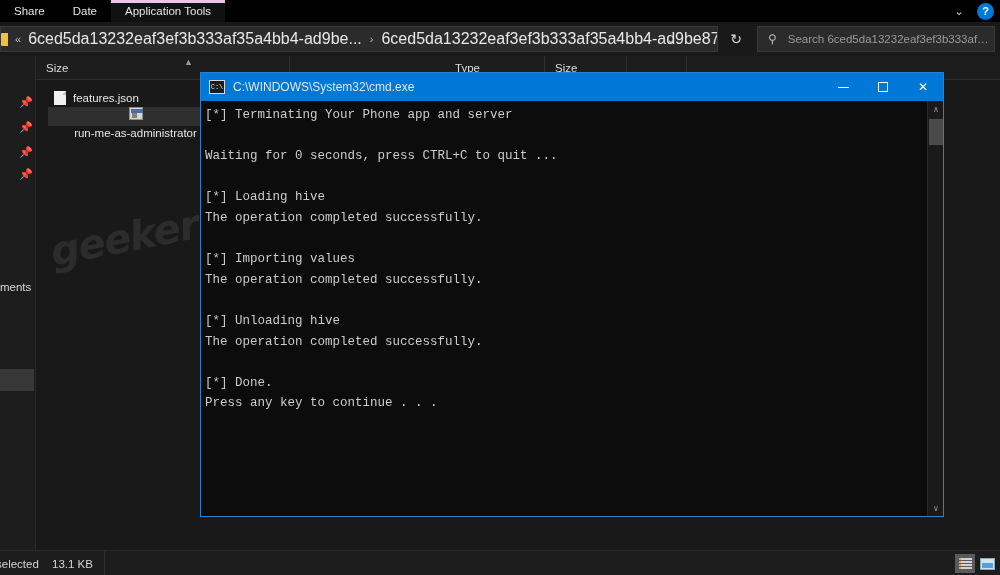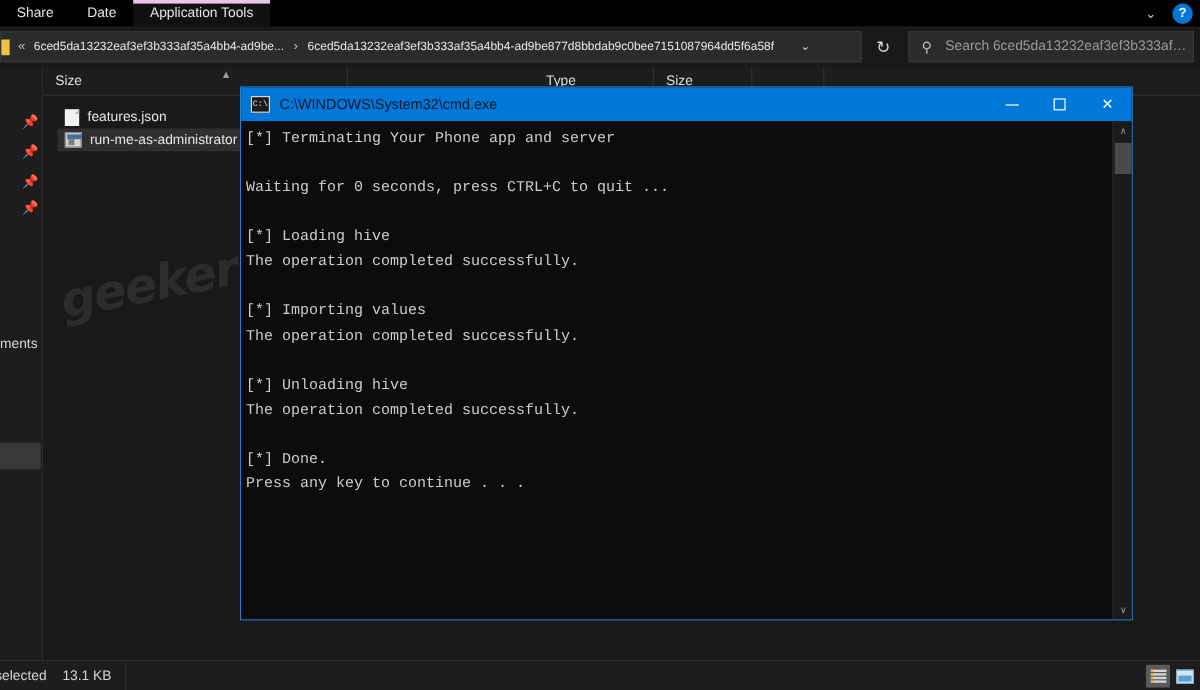--- a/index.html
+++ b/index.html
@@ -101,21 +101,21 @@
     flex: 0 0 auto;
   }
   .crumb-overflow {
     color: #bdbdbd;
     font-size: 11px;
     padding: 0 7px;
     flex: 0 0 auto;
   }
   .crumb {
     color: #e8e8e8;
-    font-size: 10px;
+    font-size: 16px;
     white-space: nowrap;
     flex: 0 0 auto;
   }
   .crumb-sep {
     color: #bdbdbd;
     font-size: 11px;
     padding: 0 8px;
     flex: 0 0 auto;
   }
   .crumb-drop {
@@ -373,21 +373,21 @@
     font-family: "Liberation Mono", monospace;
     font-size: 7px;
     color: #e6e6e6;
     display: flex;
     align-items: center;
     justify-content: center;
     flex: 0 0 auto;
   }
   .cmd-title-text {
     font-size: 12px;
-    color: #0f172a;
+    color: #e5e5e5;
     white-space: nowrap;
   }
   .cmd-ctrls {
     position: absolute;
     right: 0; top: 0;
     height: 28px;
     display: flex;
   }
   .cmd-ctrl {
     width: 40px; height: 28px;
@@ -495,21 +495,21 @@
       <div class="col" style="left:409px; width:100px;">Type</div>
       <div class="col" style="left:509px; width:82px;">Size</div>
       <div class="col" style="left:591px; width:60px;"></div>
     </div>
 
     <div class="row" style="top:32px;">
       <span class="ico-json"></span>
       <span>features.json</span>
     </div>
 
-    <div class="row selected" style="top:51px; width:177px;">
+    <div class="row selected" style="top:51px; width:177px;flex-direction:column;">
       <span class="ico-bat"></span>
       <span>run-me-as-administrator</span>
     </div>
 
     <div class="watermark">geekermag.com</div>
     <div class="watermark2">geekermag.com</div>
   </div>
 
   <div class="cmdwin">
 

